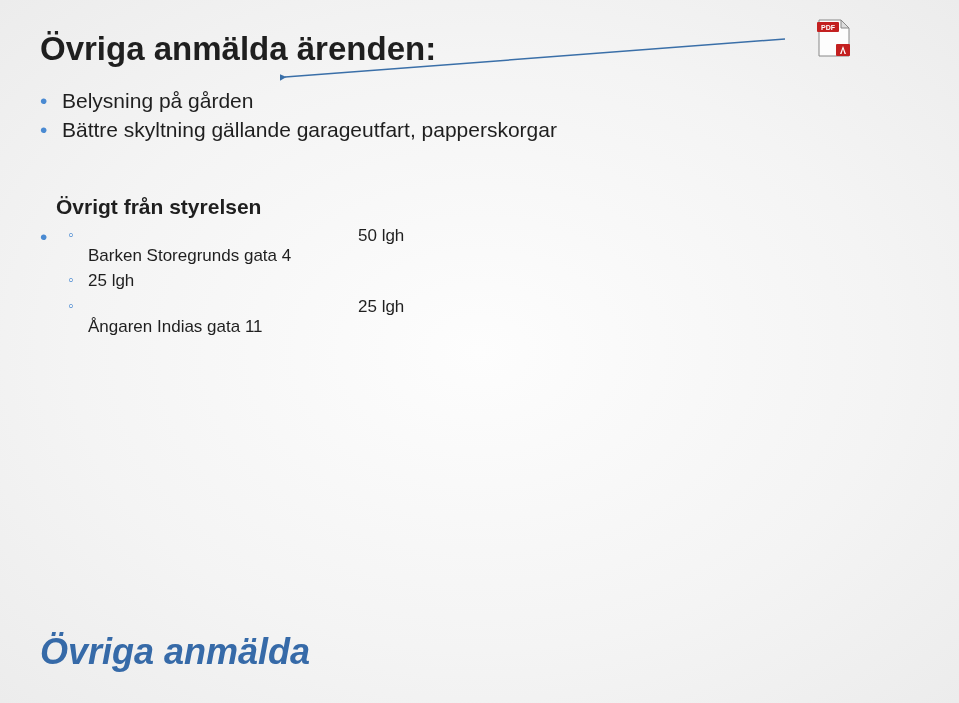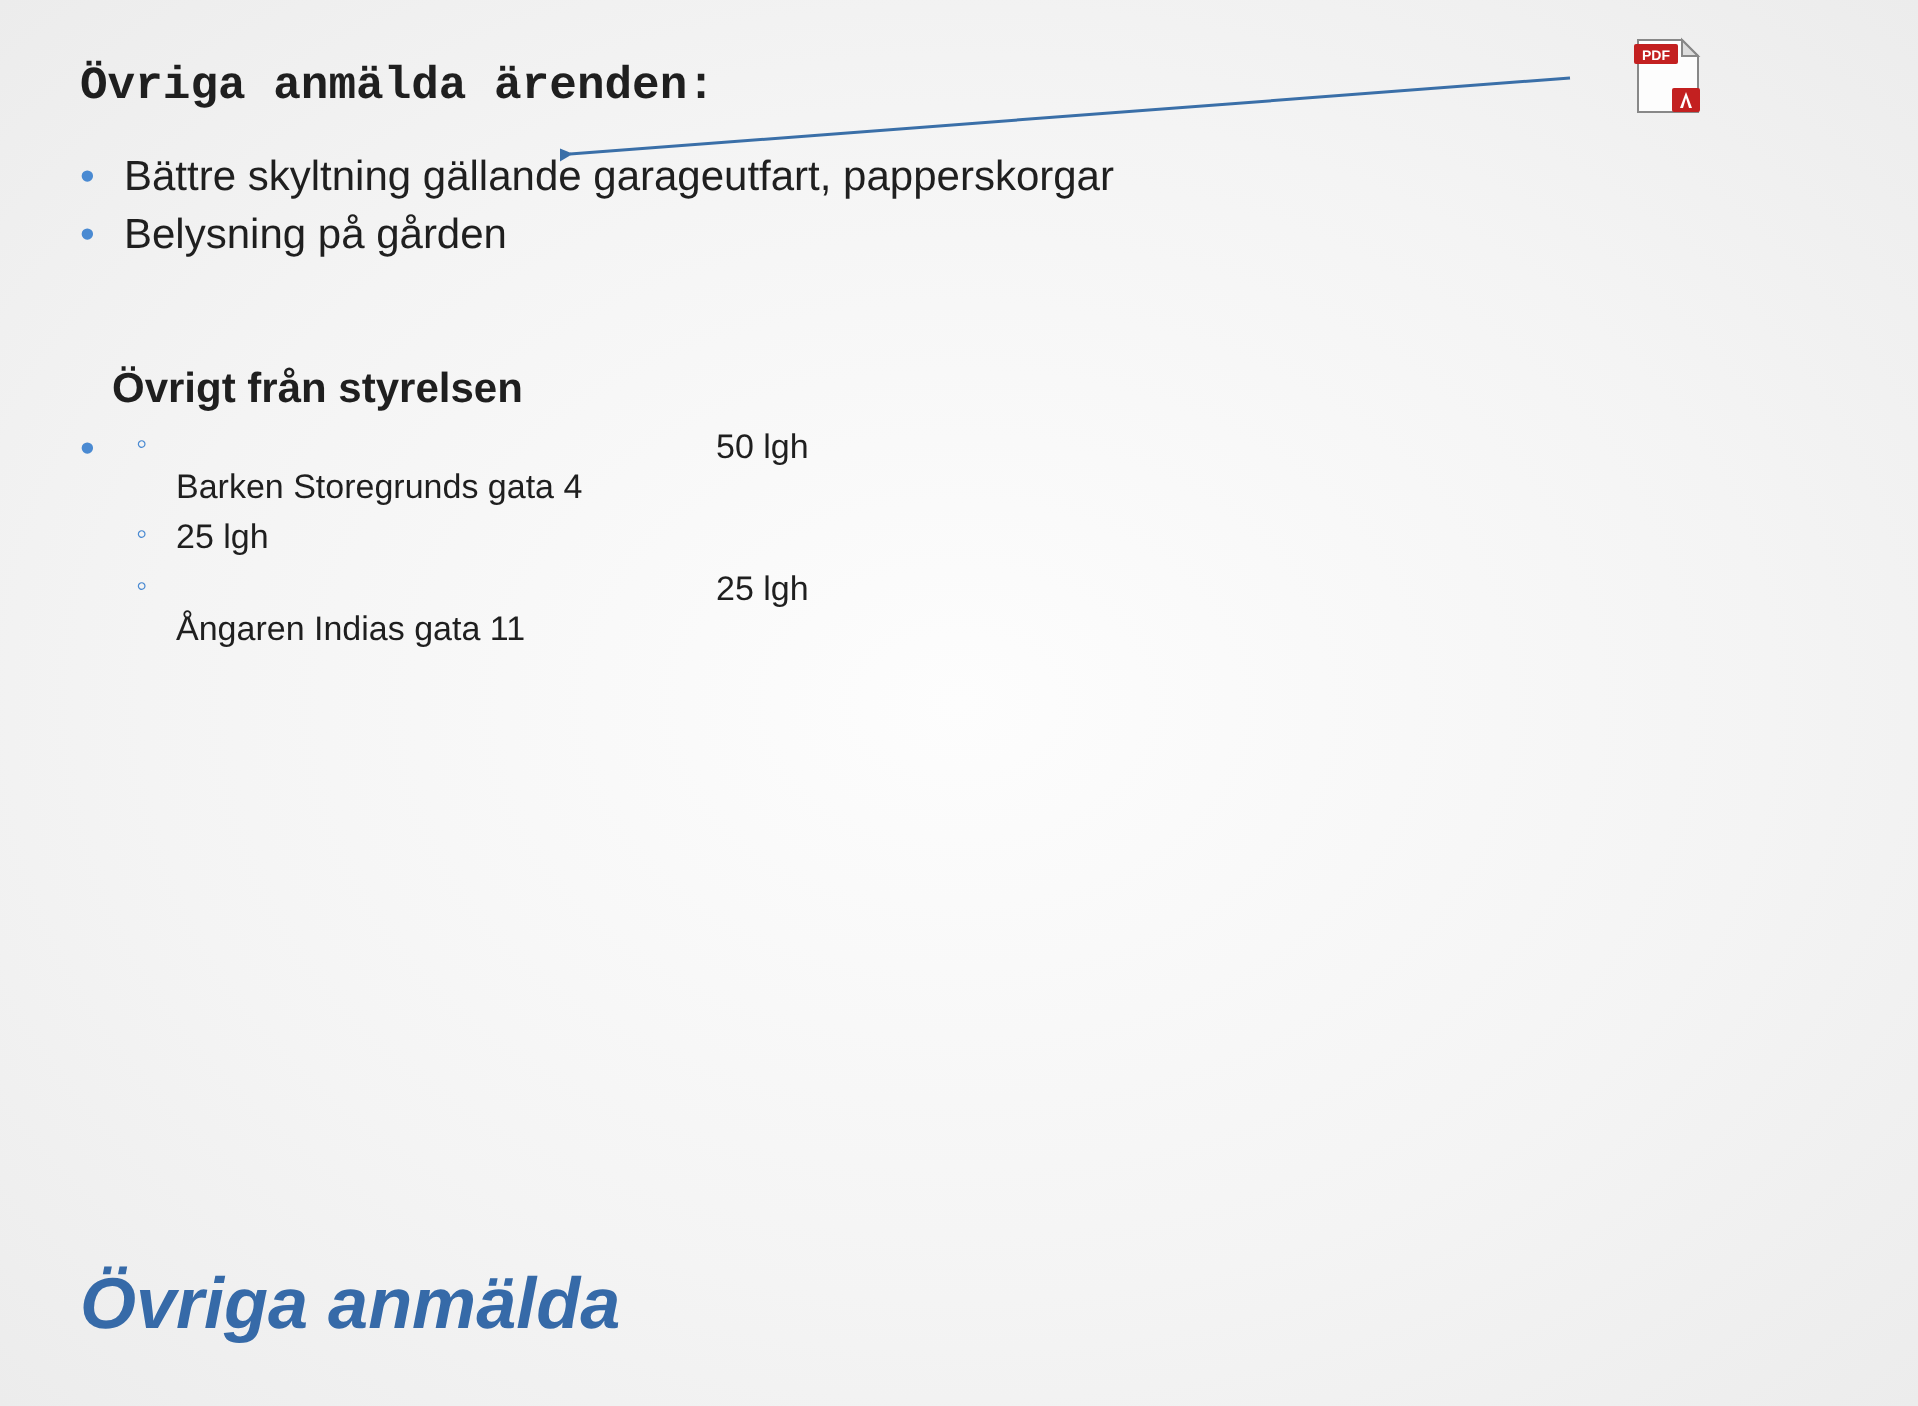--- a/index.html
+++ b/index.html
@@ -13,25 +13,24 @@
   }
   .page {
     position: relative;
     width: 959px;
     height: 703px;
     box-sizing: border-box;
     background: radial-gradient(ellipse at center, #fdfdfd 0%, #f4f4f4 60%, #ececec 100%);
     padding: 30px 40px 40px 40px;
   }
   .section-heading {
-    font-size: 23px;
+    font-size: 33px;
     font-weight: bold;
     color: #1f1f1f;
     margin: 0 0 18px 0;
-    font-family: Liberation Mono, monospace;
   }
   .top-list {
     list-style: none;
     padding: 0;
     margin: 0 0 50px 0;
   }
   .top-list > li {
     font-size: 21px;
     color: #1f1f1f;
     line-height: 1.4;
@@ -145,24 +144,24 @@
 </style>
 </head>
 <body>
 
 <div class="page">
 
   <h2 class="section-heading">Övriga anmälda ärenden:</h2>
 
   <ul class="top-list">
     <li>
-      <span>Bättre skyltning gällande garageutfart, papperskorgar</span>
+      <span>Belysning på gården</span>
     </li>
     <li>
-      <span>Belysning på gården</span>
+      <span>Bättre skyltning gällande garageutfart, papperskorgar</span>
     </li>
   </ul>
 
   <h3 class="sub-heading">Övrigt från styrelsen</h3>
 
   <ul class="mid-list">
     <li>
       <ul class="inner-list">
         <li>
           <span class="addr-name">Barken Storegrunds gata 4</span>

